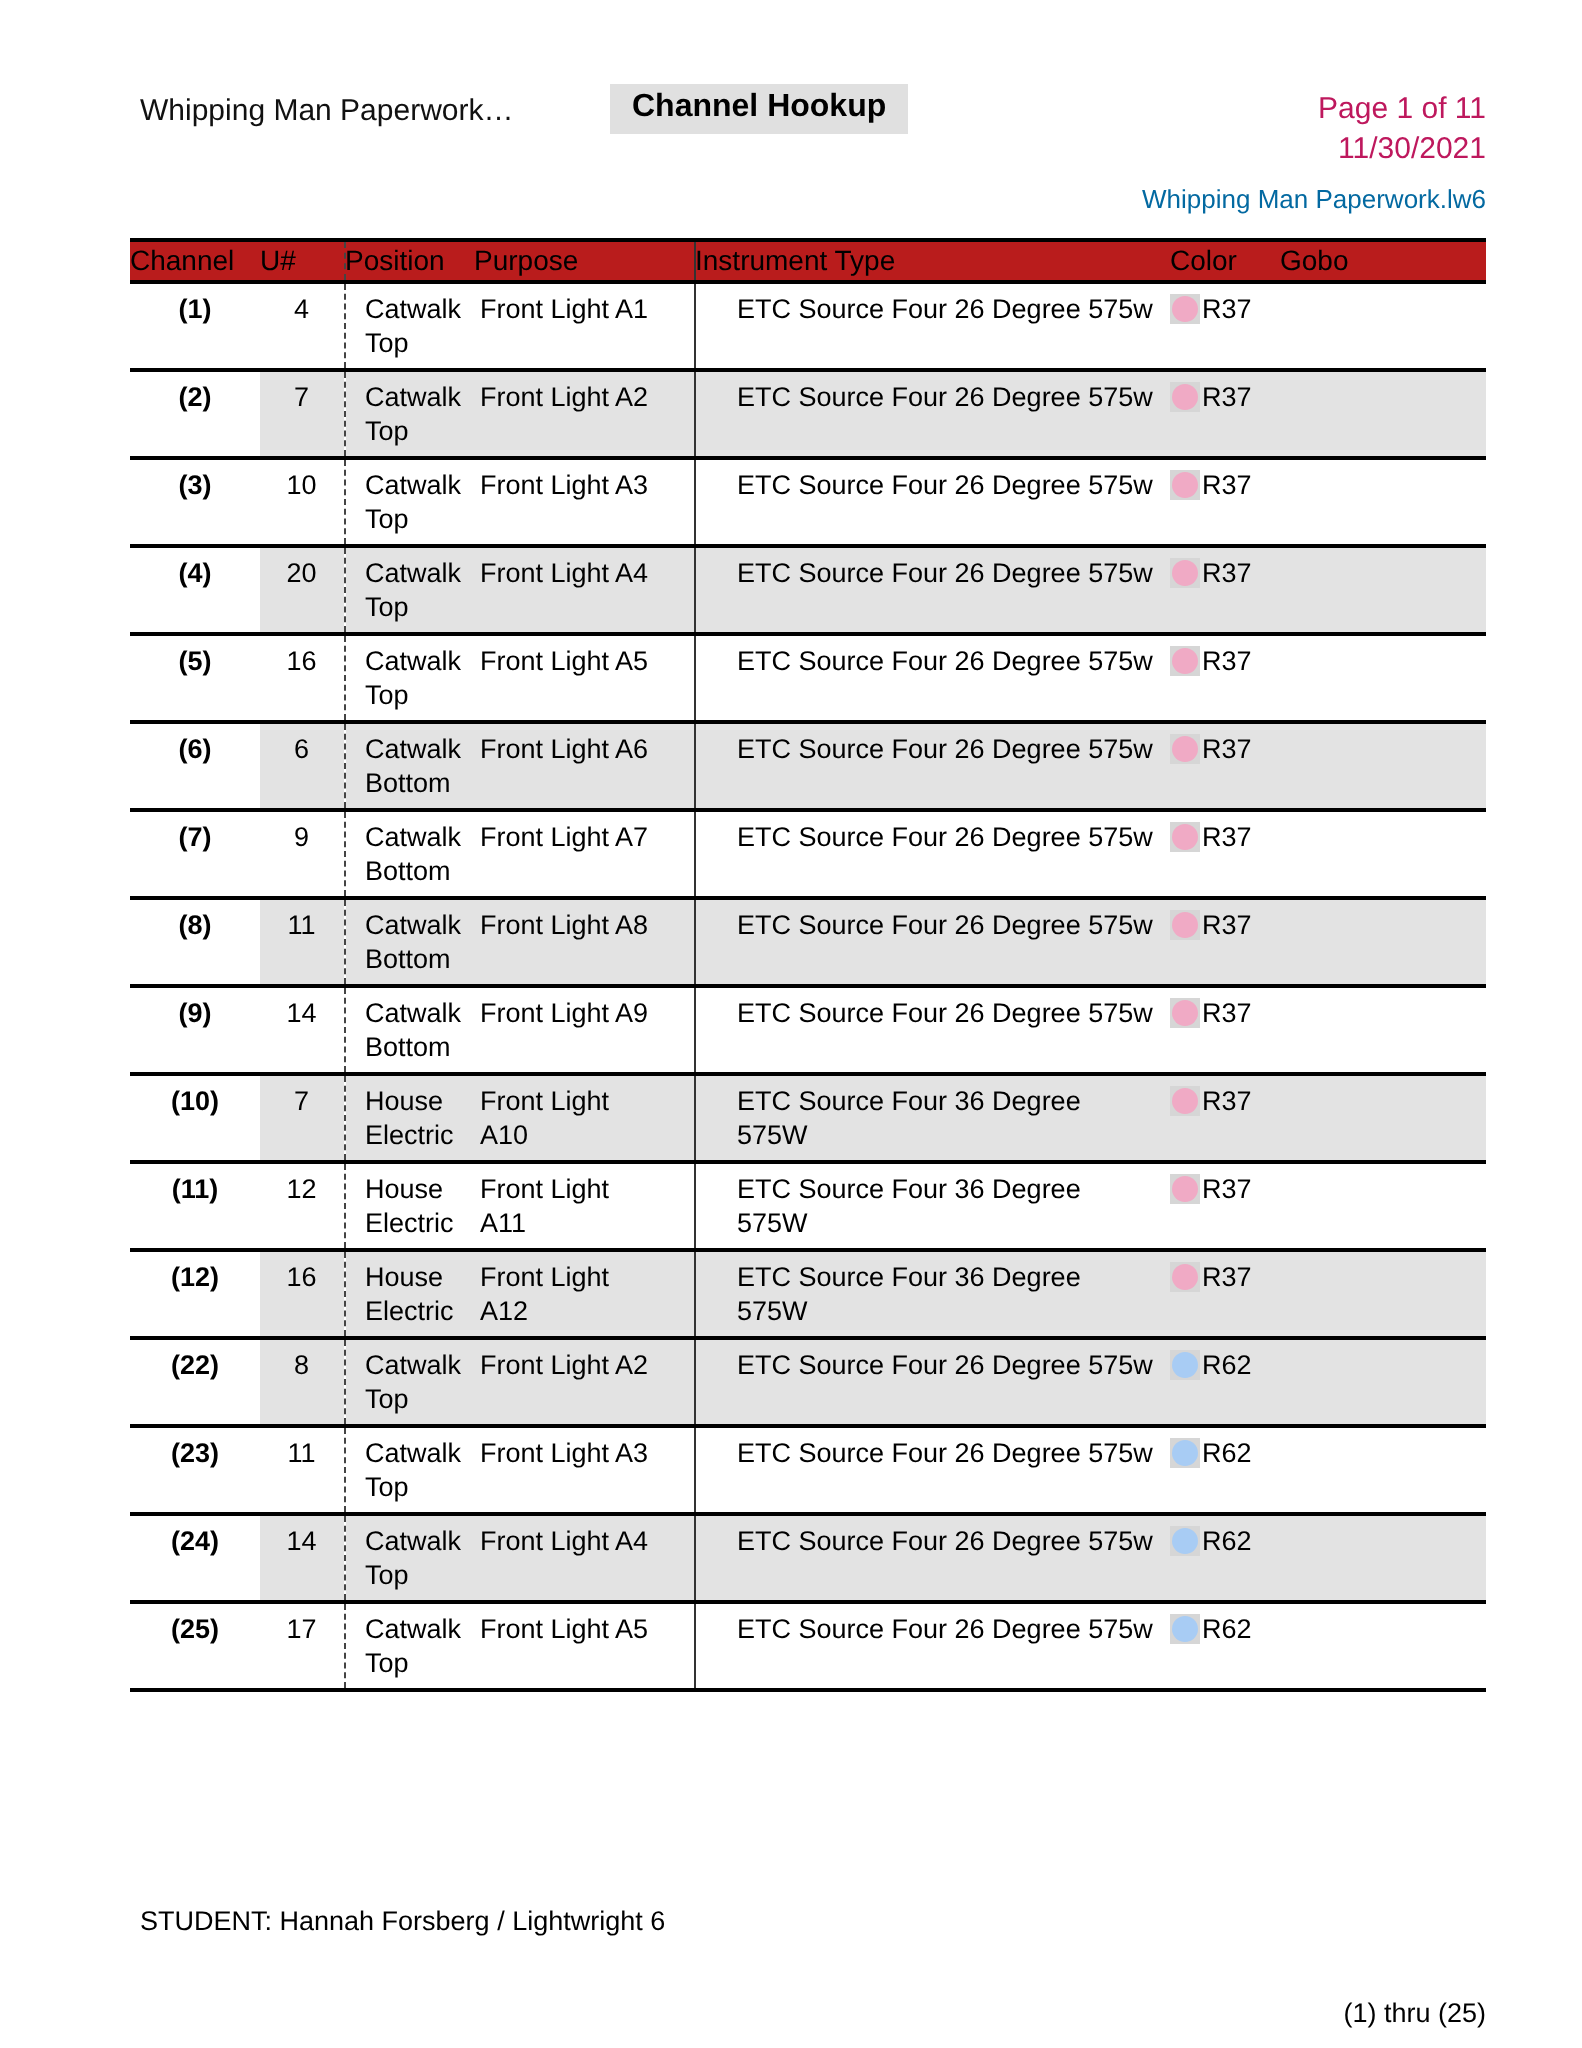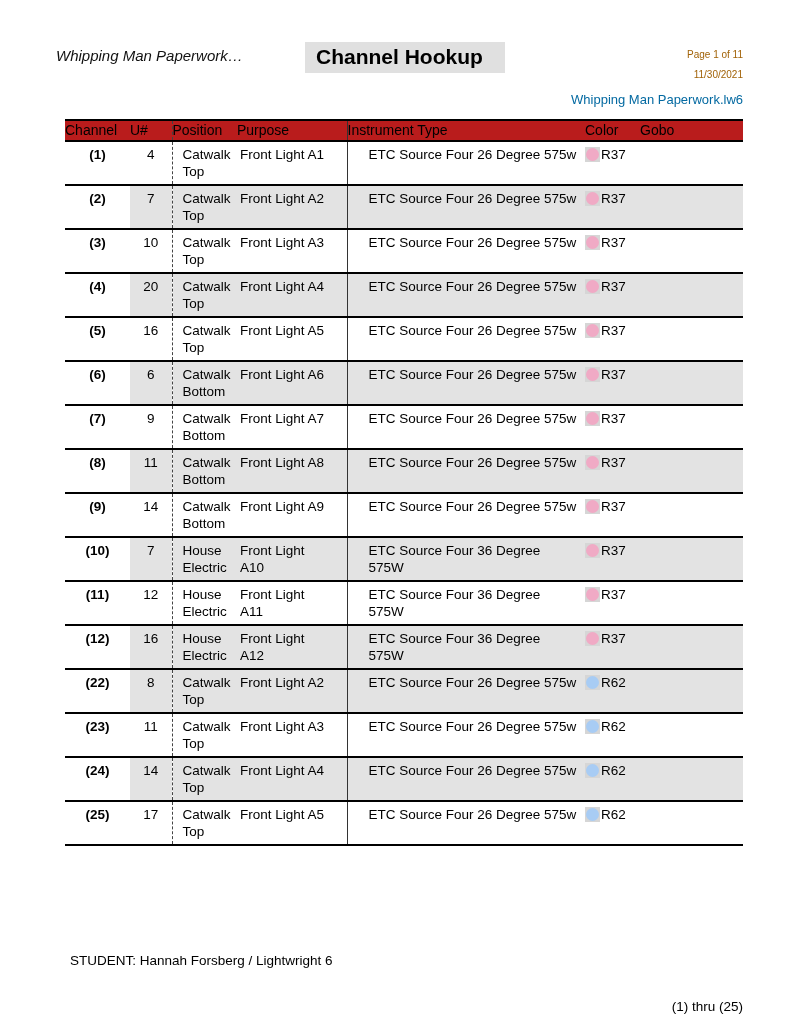--- a/index.html
+++ b/index.html
@@ -10,41 +10,40 @@
     position: relative;
     width: 791px;
     height: 1024px;
     background: #fff;
     overflow: hidden;
   }
 
   
   .header-left {
     position: absolute;
-    left: 56px; top: 47px;
+    left: 70px; top: 47px;
     font-size: 15px;
     color: #111;
     white-space: nowrap;
-    font-style: italic;
   }
   .header-center {
     position: absolute;
     left: 305px; top: 42px;
     background: #e0e0e0;
-    font-size: 21px;
+    font-size: 16px;
     font-weight: bold;
-    padding: 3px 22px 4px 11px;
+    padding: 3px 11px 4px 11px;
     white-space: nowrap;
   }
   .header-right {
     position: absolute;
     right: 48px; top: 45px;
     text-align: right;
   }
-  .header-right .hr-line { font-size: 10px; line-height: 20px; color: #a16207; }
+  .header-right .hr-line { font-size: 15px; line-height: 20px; color: #be185d; }
   .header-right .hr-file { font-size: 13px; margin-top: 7px; color: #0369a1; text-align: right; }
 
   
   table.hookup {
     position: absolute;
     left: 65px; top: 119px;
     width: 678px;
     border-collapse: collapse;
     table-layout: fixed;
   }

